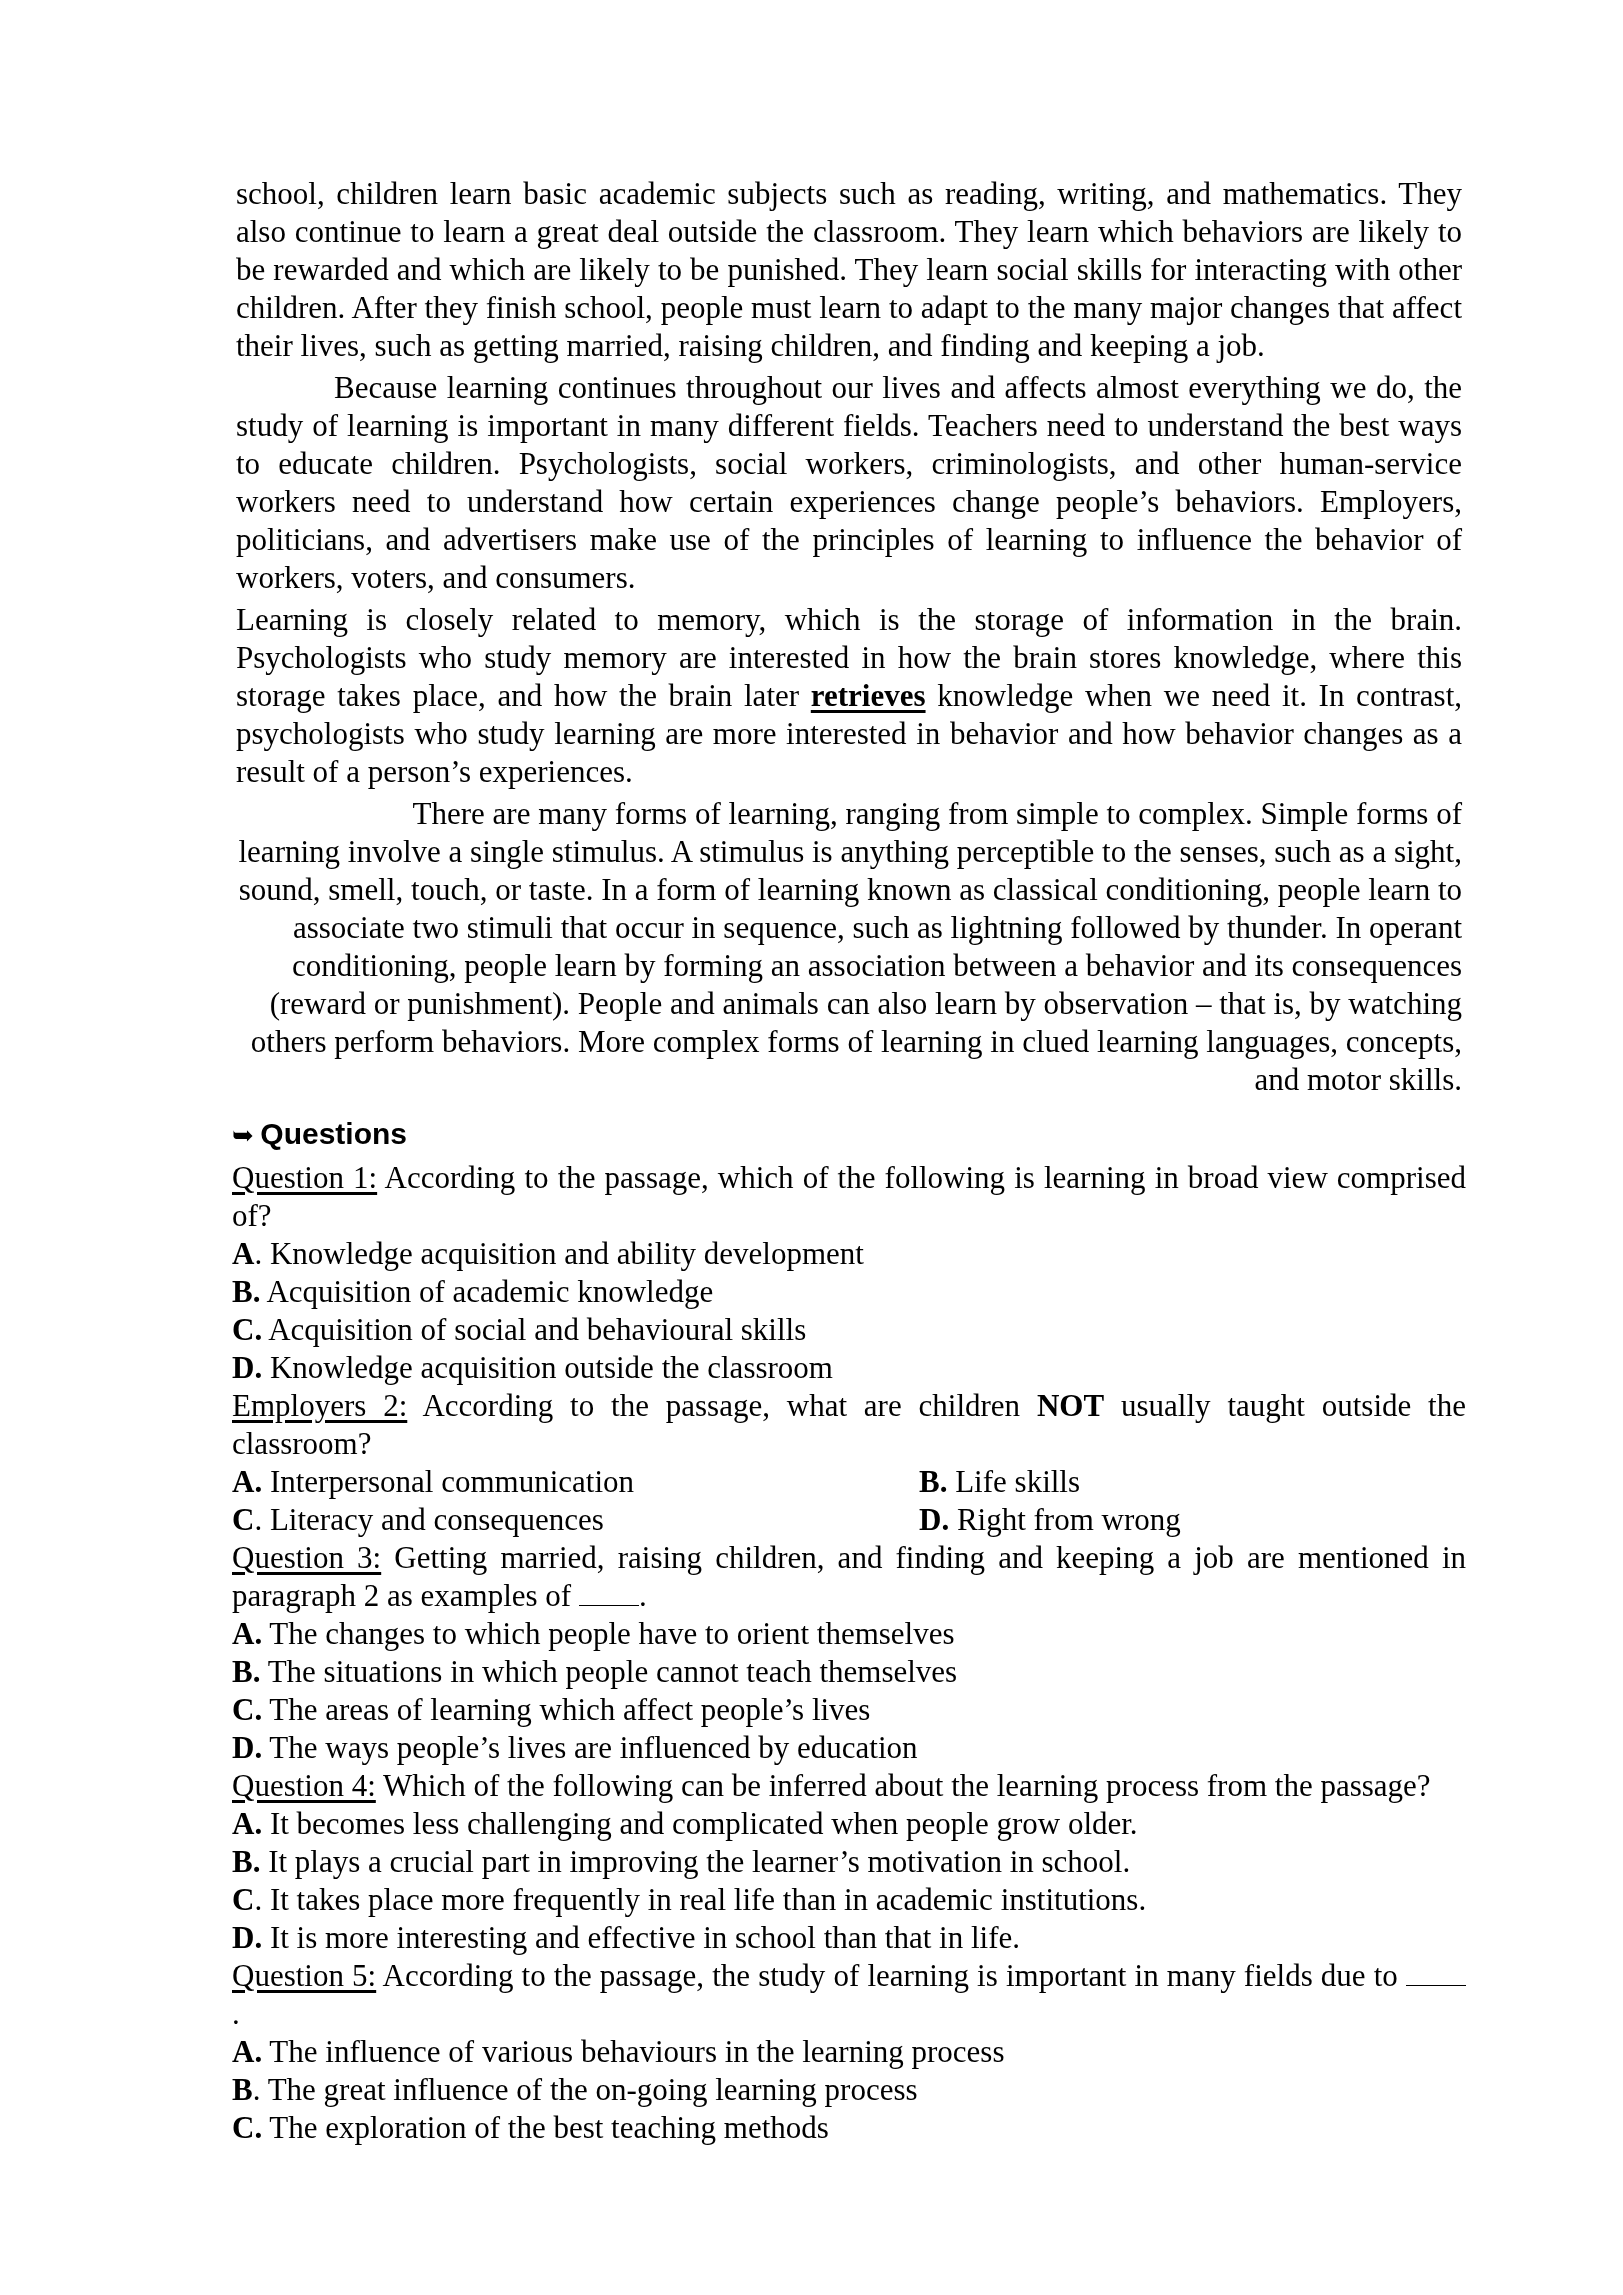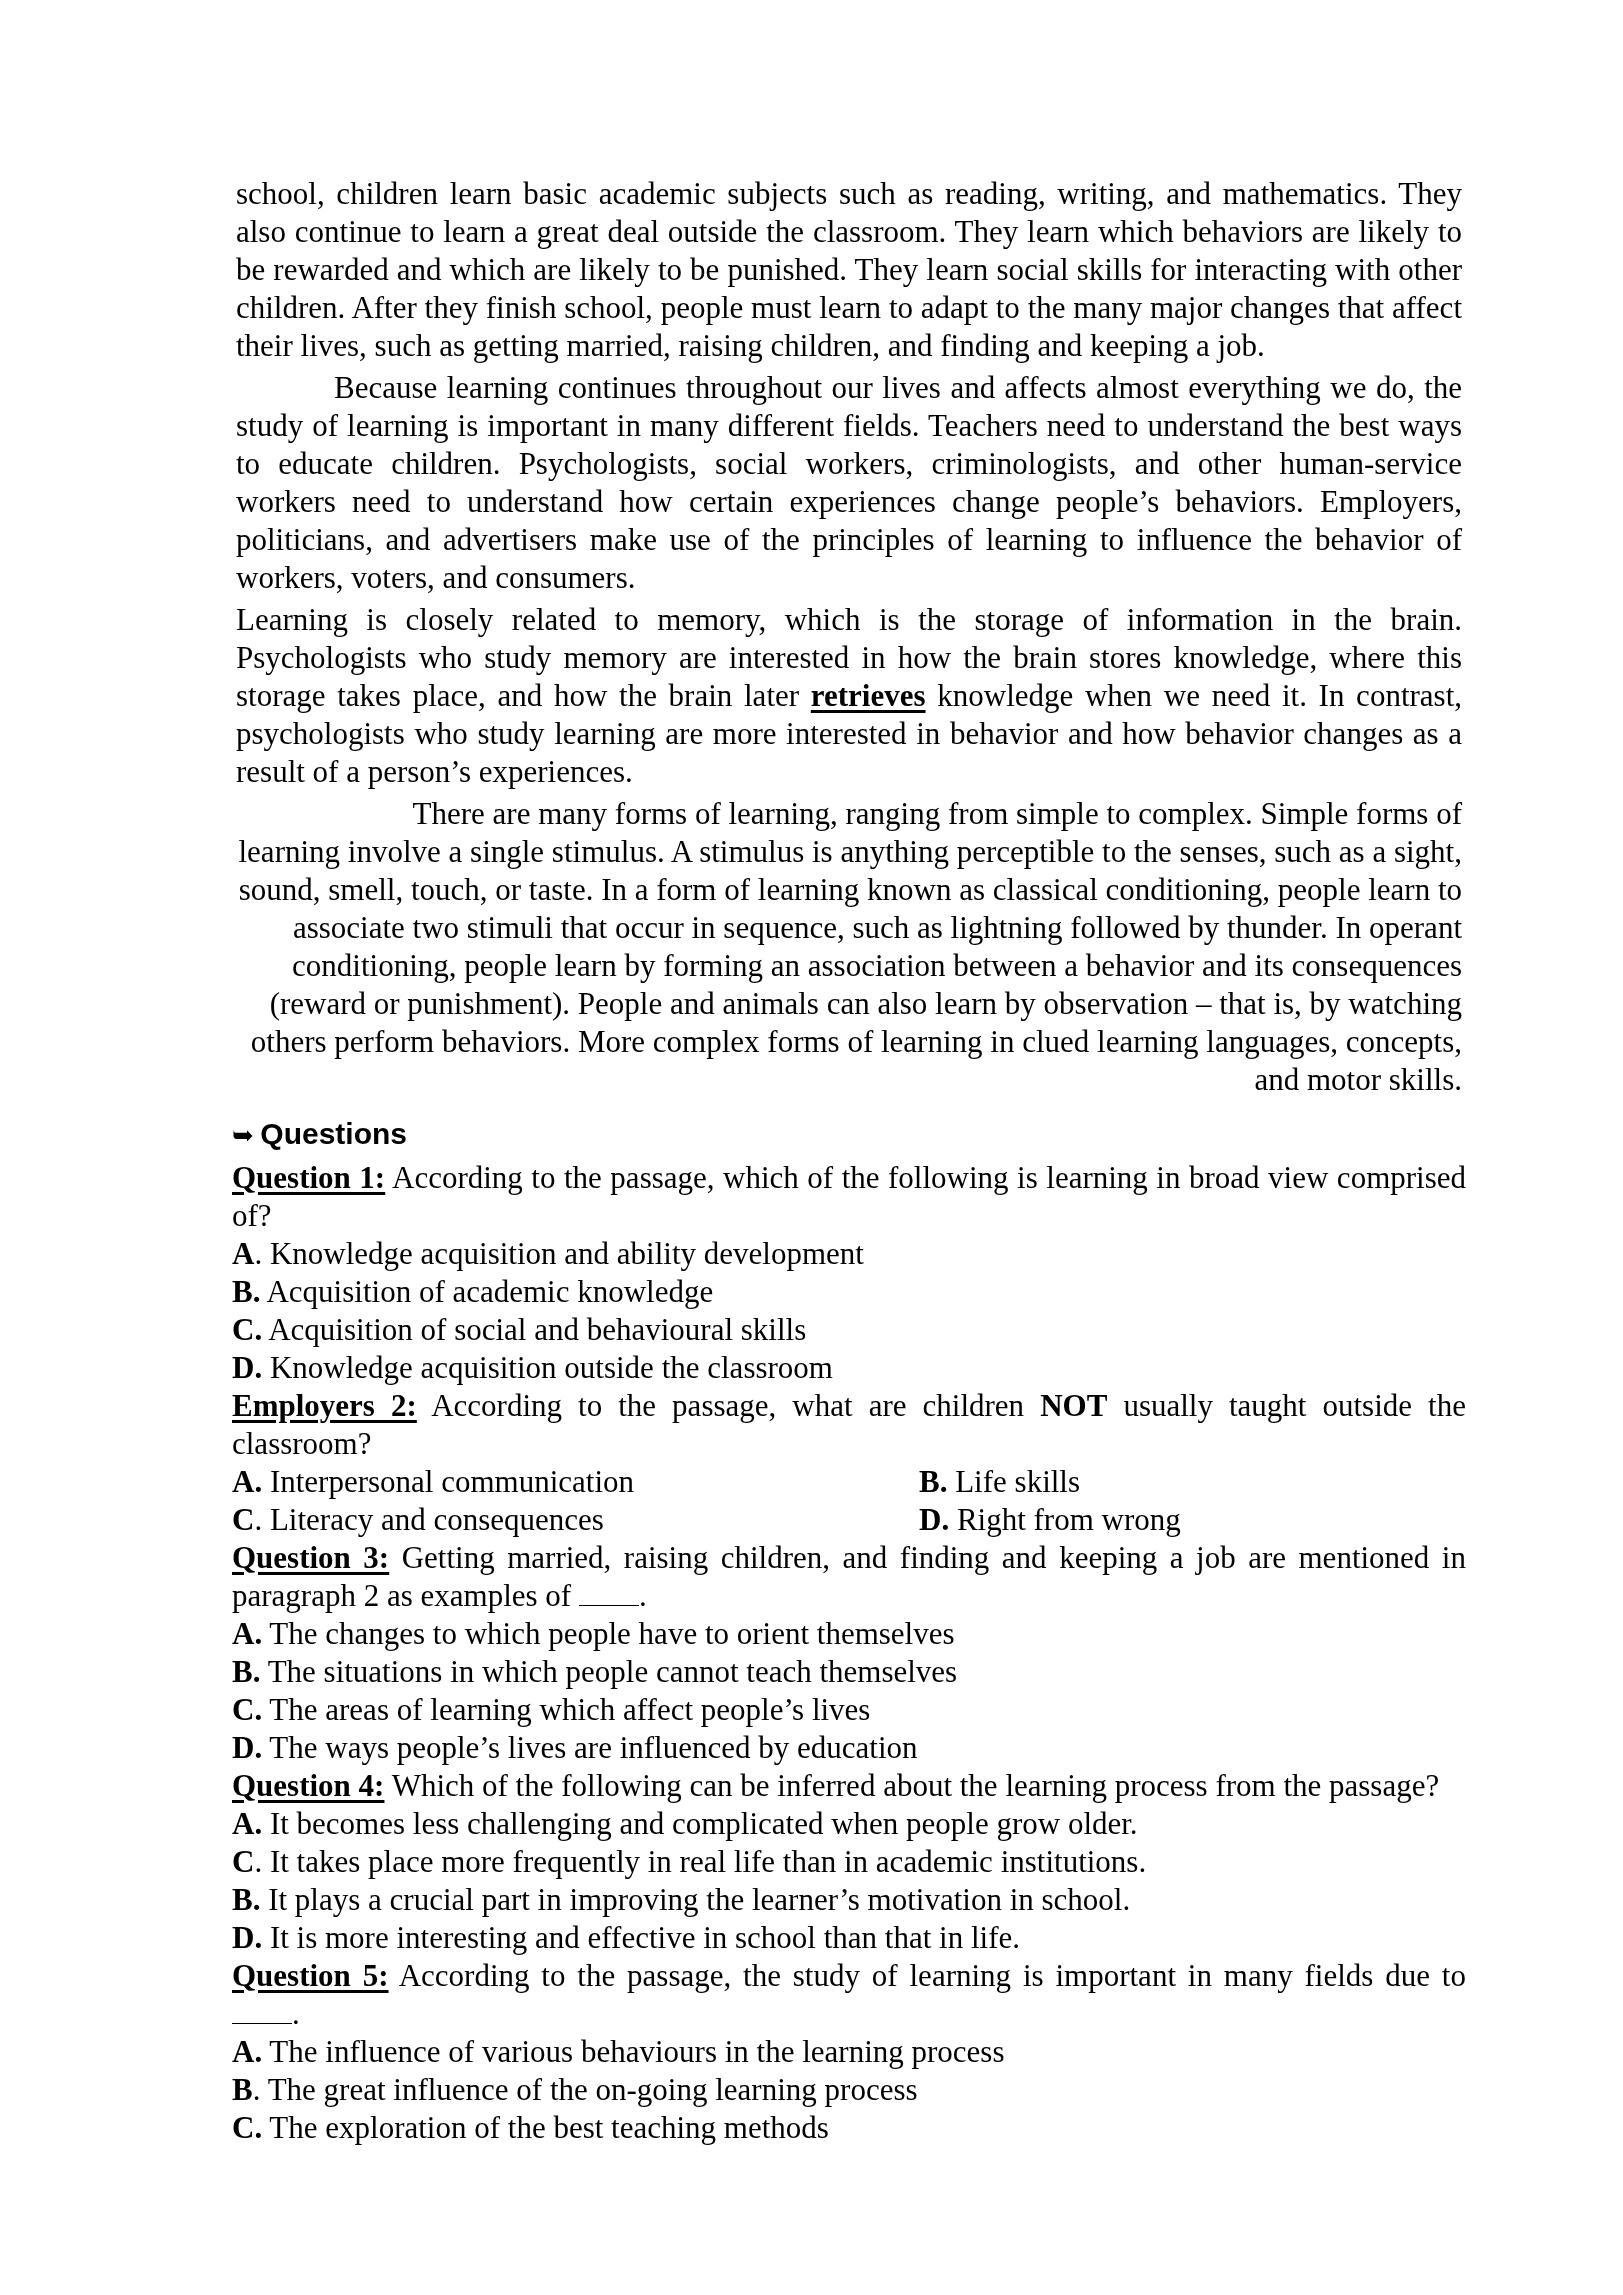--- a/index.html
+++ b/index.html
@@ -12,21 +12,21 @@
   .p { margin: 4px; text-align: justify; }
   .p.indent { text-indent: 98px; }
   .p.left { text-align: right; }
   .u-bold { font-weight: bold; text-decoration: underline; text-decoration-thickness: 2.6px; text-underline-offset: 3.9px; }
   .heading {
     font-family: "Liberation Sans", "DejaVu Sans", sans-serif; font-weight: bold;
     font-size: 30px; line-height: 48px; margin-top: 10.5px;
   }
   .heading .arrow { font-size: 26px; margin-right: 6.5px; }
   .qtitle { margin: 0; }
-  .qlabel { font-weight: bold; text-decoration: underline; text-decoration-thickness: 2.6px; text-underline-offset: 3.9px; }
+  .qlabel { font-weight: normal; text-decoration: underline; text-decoration-thickness: 2.6px; text-underline-offset: 3.9px; }
   .strong { font-weight: bold; }
   .opt { margin: 0; }
   .opt .letter { font-weight: bold; }
   .opt .dot.b { font-weight: bold; }
   .optgrid { display: grid; grid-template-columns: 687px 547px; }
   .blank { display: inline-block; width: 60px; border-bottom: 1.3px solid #000; height: 0.7px; vertical-align: baseline; }
 </style>
 </head>
 <body>
 
@@ -67,22 +67,22 @@
           <div class="opt"><span class="letter">A</span><span class="dot b">.</span><span> The changes to which people have to orient themselves</span></div>
           <div class="opt"><span class="letter">B</span><span class="dot b">.</span><span> The situations in which people cannot teach themselves</span></div>
           <div class="opt"><span class="letter">C</span><span class="dot b">.</span><span> The areas of learning which affect people’s lives</span></div>
           <div class="opt"><span class="letter">D</span><span class="dot b">.</span><span> The ways people’s lives are influenced by education</span></div>
         </div>
       </div>
       <div>
         <p class="p qtitle"><span class="qlabel">Question 4:</span><span> Which of the following can be inferred about the learning process from the passage?</span></p>
         <div>
           <div class="opt"><span class="letter">A</span><span class="dot b">.</span><span> It becomes less challenging and complicated when people grow older.</span></div>
+          <div class="opt"><span class="letter">B</span><span class="dot b">.</span><span> It plays a crucial part in improving the learner’s motivation in school.</span></div>
           <div class="opt"><span class="letter">C</span><span class="dot">.</span><span> It takes place more frequently in real life than in academic institutions.</span></div>
-          <div class="opt"><span class="letter">B</span><span class="dot b">.</span><span> It plays a crucial part in improving the learner’s motivation in school.</span></div>
           <div class="opt"><span class="letter">D</span><span class="dot b">.</span><span> It is more interesting and effective in school than that in life.</span></div>
         </div>
       </div>
       <div>
         <p class="p qtitle"><span class="qlabel">Question 5:</span><span> According to the passage, the study of learning is important in many fields due to </span><span class="blank"></span><span>.</span></p>
         <div>
           <div class="opt"><span class="letter">A</span><span class="dot b">.</span><span> The influence of various behaviours in the learning process</span></div>
           <div class="opt"><span class="letter">B</span><span class="dot">.</span><span> The great influence of the on-going learning process</span></div>
           <div class="opt"><span class="letter">C</span><span class="dot b">.</span><span> The exploration of the best teaching methods</span></div>
         </div>

